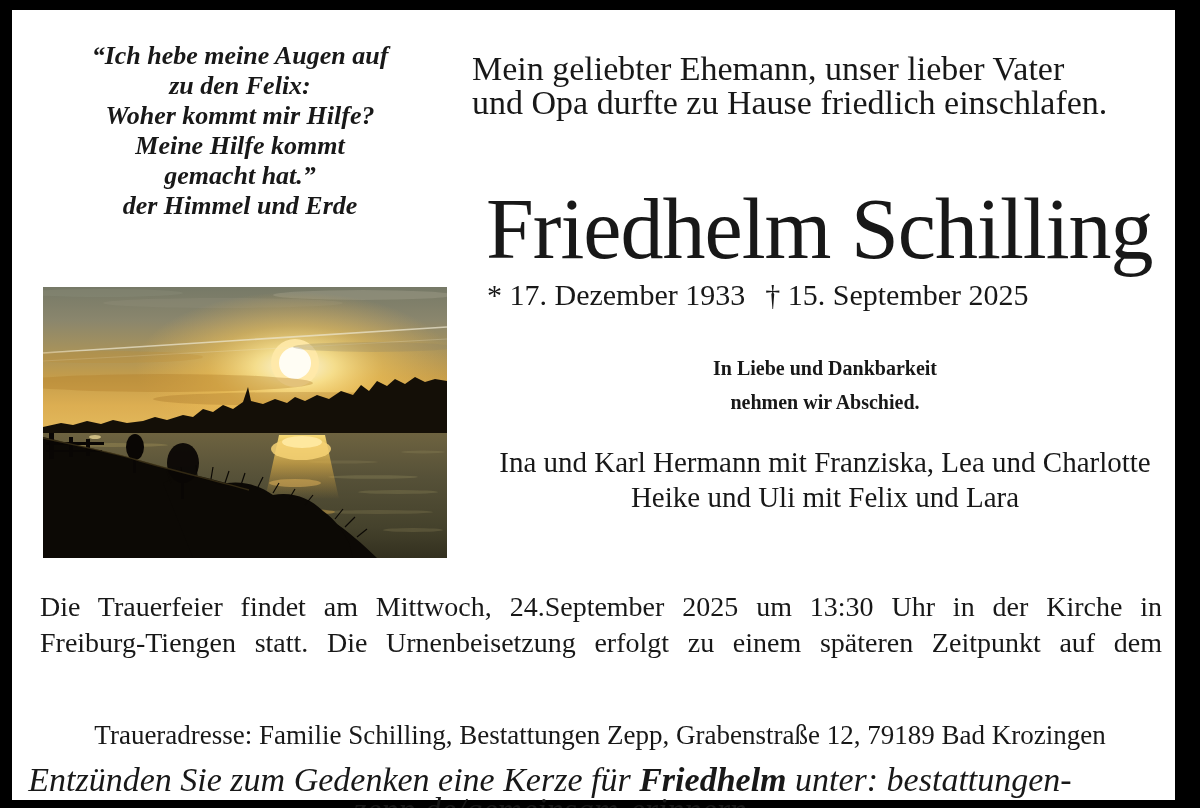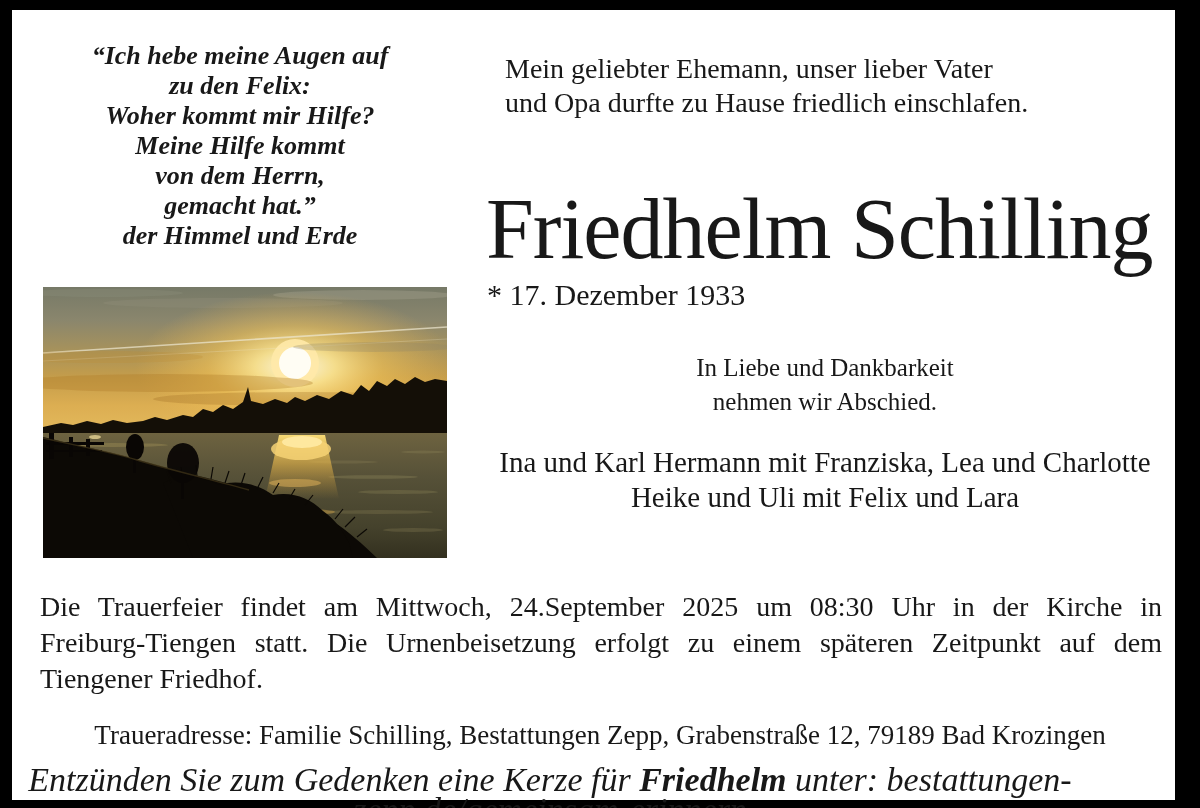--- a/index.html
+++ b/index.html
@@ -17,27 +17,27 @@
   
   .quote{
     left:40px;top:41px;width:400px;
     text-align:center;font-style:italic;
     font-size:26px;line-height:30px;font-weight:bold;
   }
   
   .photo{left:43px;top:287px;width:404px;height:271px;}
   .photo svg{display:block;width:100%;height:100%;}
   
-  .intro{left:505px;top:52px;font-size:28px;line-height:34px;text-align:left;}
+  .intro{left:472px;top:52px;font-size:34px;line-height:34px;text-align:left;}
   .name{
     left:486px;top:186px;width:700px;
     font-size:86px;line-height:86px;letter-spacing:-1px;white-space:nowrap;
   }
   .dates{left:487px;top:277px;font-size:30px;line-height:36px;display:flex;gap:20px;}
-  .farewell{left:485px;top:351px;width:680px;text-align:center;font-size:25px;line-height:34px;}
+  .farewell{left:485px;top:351px;width:680px;text-align:center;font-size:20px;line-height:34px;font-weight:bold;}
   .family{left:485px;top:445px;width:680px;text-align:center;font-size:29px;line-height:35px;}
   
   .announcement{left:40px;top:589px;width:1122px;font-size:28px;line-height:36px;}
   .announcement .just{text-align:justify;text-align-last:justify;white-space:nowrap;}
   .address{left:0;top:719px;width:1200px;text-align:center;font-size:27px;line-height:32px;}
   .candle{
     left:0;top:765px;width:1100px;text-align:center;
     font-style:italic;font-size:34px;line-height:30px;white-space:pre-wrap;
   }
   .candle .hl{font-weight:bold;}
@@ -45,21 +45,20 @@
 </head>
 <body>
 
 <div class="sheet"></div>
 
 <div class="abs quote">
   <div>“Ich hebe meine Augen auf</div>
   <div>zu den Felix:</div>
   <div>Woher kommt mir Hilfe?</div>
   <div>Meine Hilfe kommt</div>
-  <div>von dem Herrn,</div>
   <div>gemacht hat.”</div>
   <div>der Himmel und Erde</div>
 </div>
 
 <div class="abs photo">
   <svg viewBox="0 0 404 271" xmlns="http://www.w3.org/2000/svg">
     <defs>
       <linearGradient id="sky" x1="0" y1="0" x2="0" y2="1">
         <stop offset="0%" stop-color="#767967"></stop>
         <stop offset="20%" stop-color="#8a866d"></stop>
@@ -136,33 +135,33 @@
 
 <div class="abs intro">
   <div>Mein geliebter Ehemann, unser lieber Vater</div>
   <div>und Opa durfte zu Hause friedlich einschlafen.</div>
 </div>
 
 <div class="abs name">Friedhelm Schilling</div>
 
 <div class="abs dates">
   <span>* 17. Dezember 1933</span>
+  <span>† 15. September 2025</span>
 </div>
 
 <div class="abs farewell">
   <div>In Liebe und Dankbarkeit</div>
   <div>nehmen wir Abschied.</div>
 </div>
 
 <div class="abs family">
   <div>Ina und Karl Hermann mit Franziska, Lea und Charlotte</div>
   <div>Heike und Uli mit Felix und Lara</div>
 </div>
 
 <div class="abs announcement">
-  <div class="just">Die Trauerfeier findet am Mittwoch, 24.September 2025 um 08:30 Uhr in der Kirche in</div>
+  <div class="just">Die Trauerfeier findet am Mittwoch, 24.September 2025 um 13:30 Uhr in der Kirche in</div>
   <div class="just">Freiburg-Tiengen statt. Die Urnenbeisetzung erfolgt zu einem späteren Zeitpunkt auf dem</div>
-  <div>Tiengener Friedhof.</div>
 </div>
 
 <div class="abs address">Traueradresse: Familie Schilling, Bestattungen Zepp, Grabenstraße 12, 79189 Bad Krozingen</div>
 
 <div class="abs candle"><span>Entzünden Sie zum Gedenken eine Kerze für </span><span class="hl">Friedhelm</span><span> unter: bestattungen-zepp.de/gemeinsam-erinnern</span></div>
 
 </body></html>

